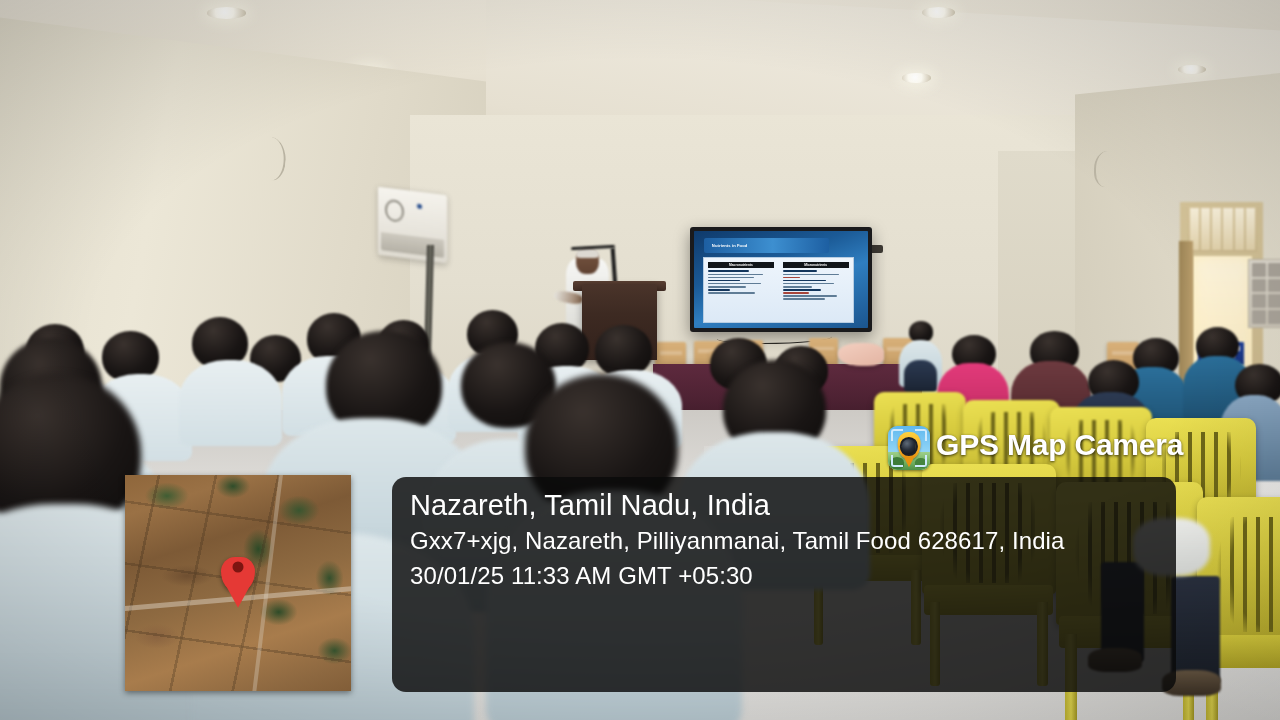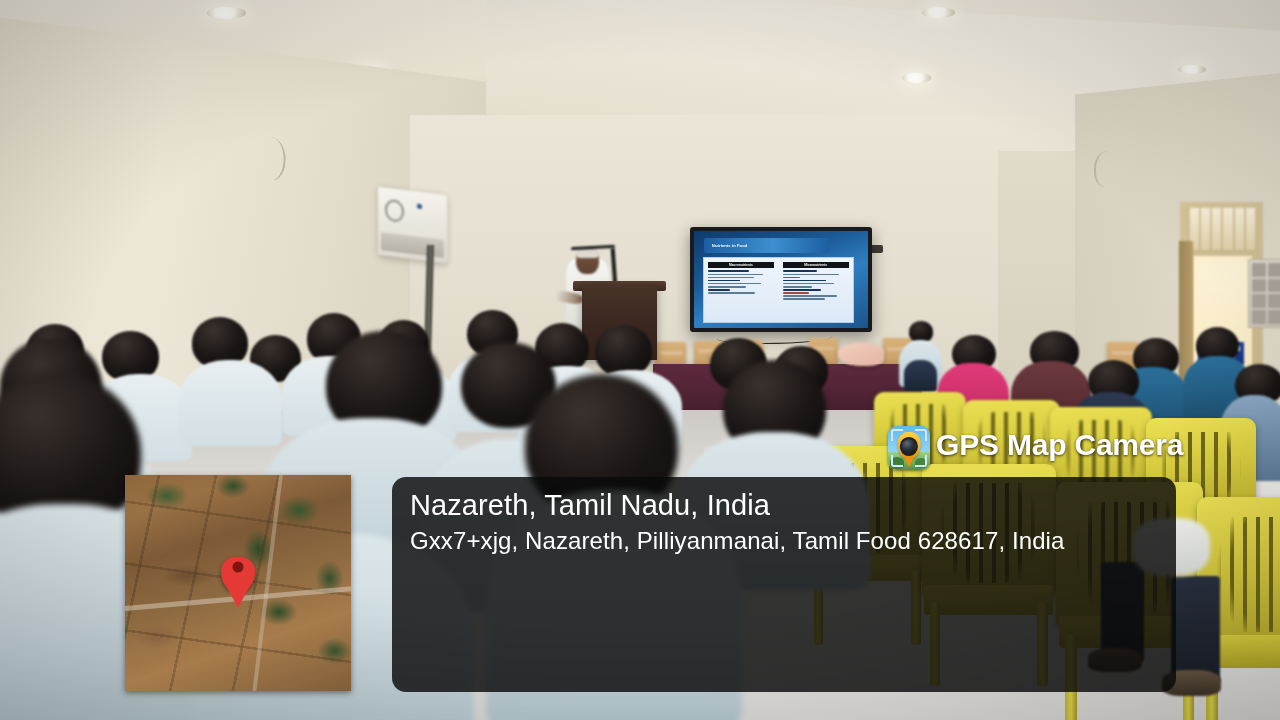--- a/index.html
+++ b/index.html
@@ -574,15 +574,16 @@
     <div class="sat"></div>
     <div class="fields"></div>
     <div class="road"></div>
     <div class="road2"></div>
     <div class="pin"></div>
   </div>
 
   <div class="gps-panel">
     <div class="l1">Nazareth, Tamil Nadu, India</div>
     <div class="l2">Gxx7+xjg, Nazareth, Pilliyanmanai, Tamil Food 628617, India</div>
+    <div class="l4">30/01/25 11:33 AM GMT +05:30</div>
   </div>
 
 </div>
 
 </body></html>

